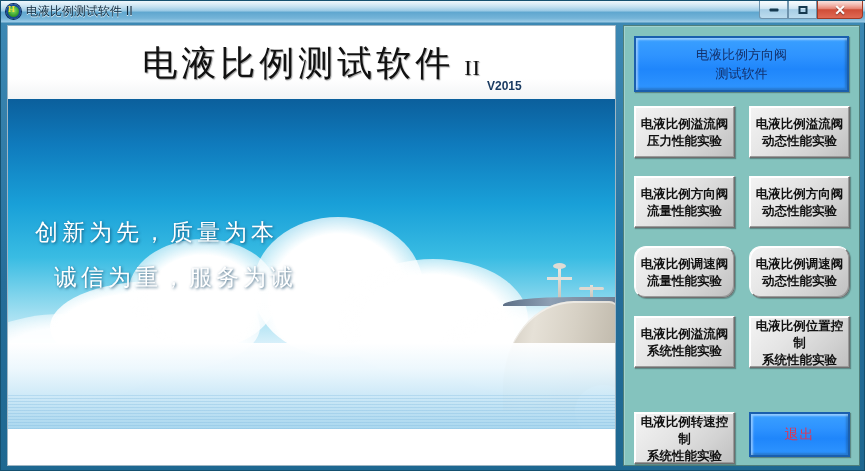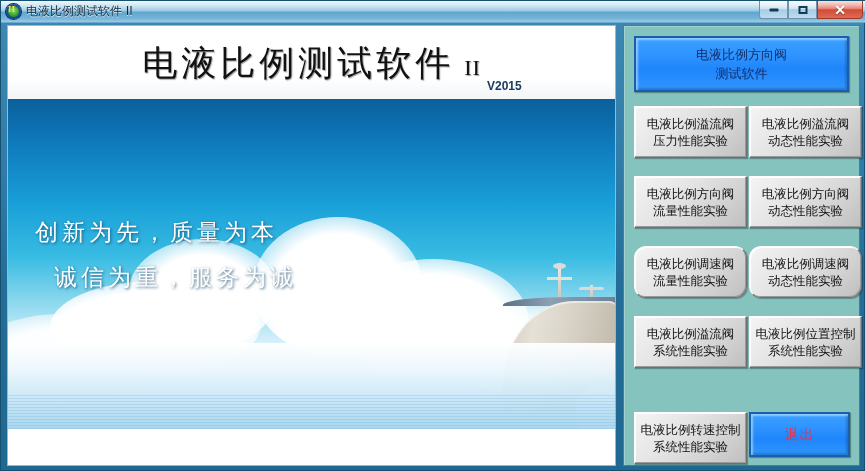--- a/index.html
+++ b/index.html
@@ -225,21 +225,21 @@
     font-family:"DejaVu Sans","Liberation Sans",sans-serif;
     font-size:13px;line-height:19px;color:#12306b;
     cursor:default;user-select:none;
   }
   .btn-header{left:10px;top:10px;width:215px;height:56px;}
   .btn-exit{left:125px;top:386px;width:101px;height:45px;}
   .btn-exit .lbl{color:#e5344f;font-size:14px;font-weight:normal;letter-spacing:1px;}
 
   .g-l{left:10px;}
   .g-r{left:125px;}
-  .grid-btn{width:113px;height:52px;}
+  .grid-btn{width:101px;height:52px;font-weight:bold;}
   .r1{top:80px;} .r2{top:150px;} .r3{top:220px;border-radius:12px;} .r4{top:290px;} .r5{top:386px;}
 
   .lbl2{display:block;}
 </style>
 </head>
 <body>
 
 <div id="app">
   <div class="frame">
 

